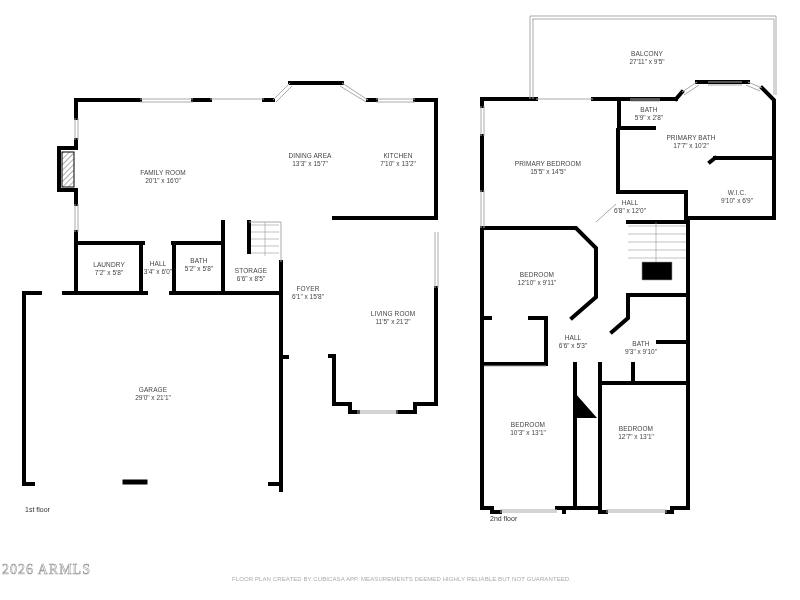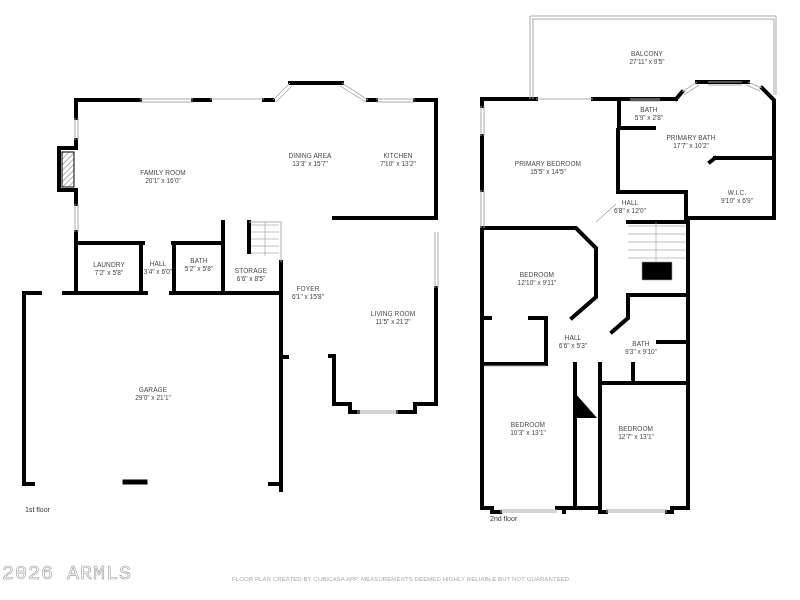--- a/index.html
+++ b/index.html
@@ -2,21 +2,21 @@
 <html><head>
 <meta charset="utf-8">
 <style>
   html, body { margin:0; padding:0; background:#ffffff; }
   body { width:800px; height:600px; position:relative; overflow:hidden; font-family:"DejaVu Sans", sans-serif; }
   svg { position:absolute; left:0; top:0; }
   .room-label { position:absolute; transform:translate(-50%,-50%); text-align:center; color:#444; font-family:"Liberation Sans", sans-serif; line-height:1.25; white-space:nowrap; }
   .room-name { font-size:6.5px; letter-spacing:0.1px; display:block; }
   .room-dim { font-size:6.5px; display:block; }
   .floor-caption { position:absolute; font-family:"Liberation Sans", sans-serif; font-size:7px; color:#333; }
-  .watermark { position:absolute; left:2px; top:562px; font-family:Liberation Mono, monospace; font-size:20px; color:#fff; -webkit-text-stroke:0.6px #999; letter-spacing:1px; }
+  .watermark { position:absolute; left:2px; top:562px; font-family:Liberation Serif, serif; font-size:14px; color:#fff; -webkit-text-stroke:0.6px #999; letter-spacing:1px; }
   .disclaimer { position:absolute; left:232px; top:576px; font-family:"Liberation Sans", sans-serif; font-size:6px; color:#aaa; letter-spacing:0.1px; }
 </style>
 </head>
 <body>
 
 <svg width="800" height="600" viewBox="0 0 800 600">
   <g fill="none" stroke="#000" stroke-width="4" stroke-linecap="square">
 
     <path d="M76 100 L140 100"></path>
     <path d="M193 100 L210 100"></path>

